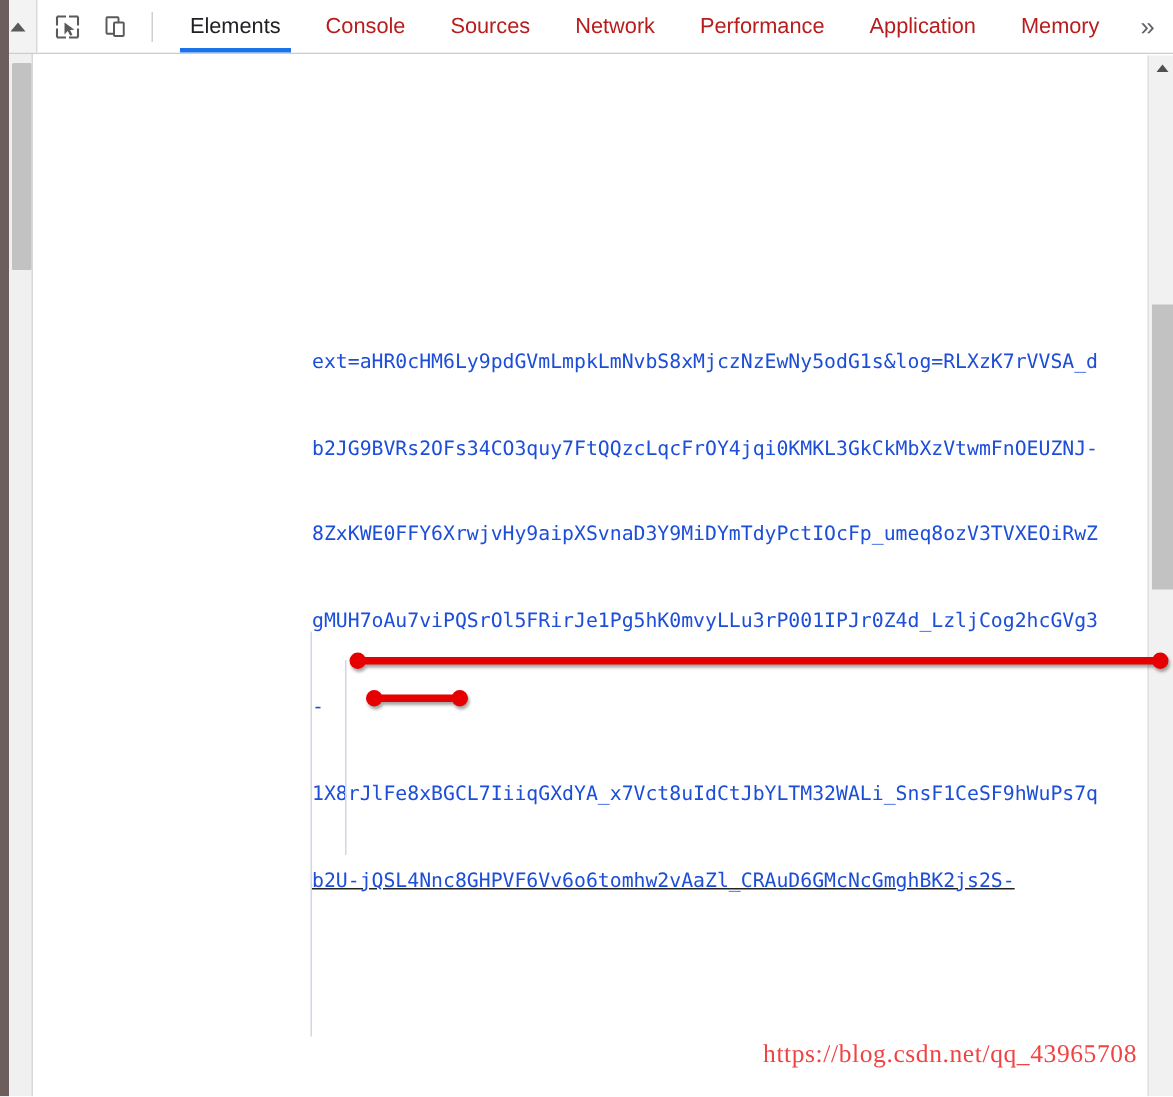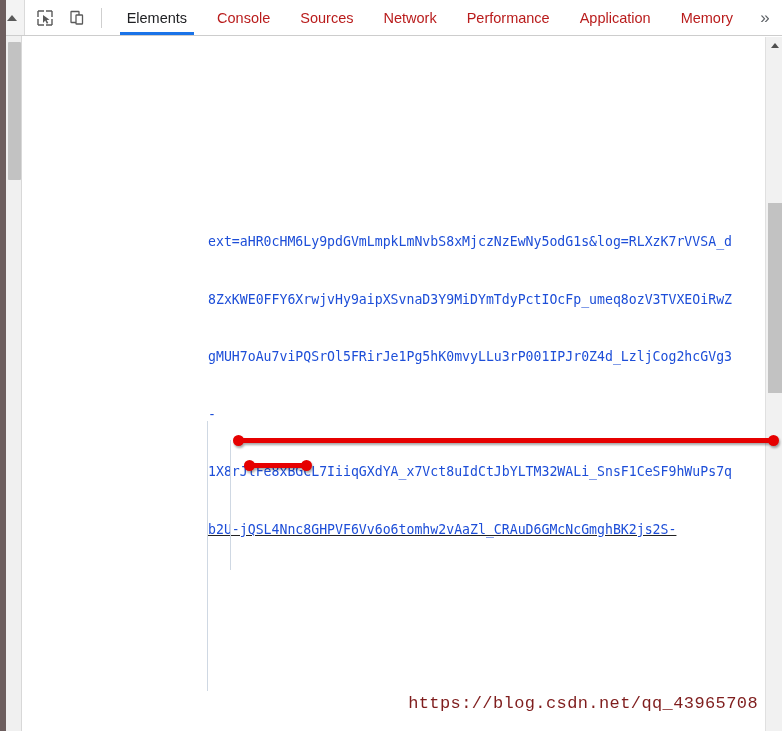--- a/index.html
+++ b/index.html
@@ -197,23 +197,23 @@
     border-radius: 50%;
     background: #e60000;
   }
   .annot::before { left: -4px; }
   .annot::after  { right: -4px; }
 
   
   .watermark {
     position: absolute;
     right: 24px; bottom: 18px;
-    font-family: Liberation Mono, monospace;
+    font-family: Liberation Serif, serif;
     font-size: 17px;
-    color: #7f1d1d;
+    color: #ef4444;
     letter-spacing: 0.4px;
     z-index: 15;
     pointer-events: none;
     white-space: nowrap;
   }
 </style>
 </head>
 <body>
 
 <div id="app">
@@ -276,20 +276,21 @@
 
   <div class="code-pane">
     <div class="code-inner">
 
       
       <div class="guide" style="left:184px; top:343px; height:270px;"></div>
       <div class="guide" style="left:207px; top:362px; height:130px;"></div>
 
       
       <div class="line" style="padding-left:185px;"><span class="s-val">ext=aHR0cHM6Ly9pdGVmLmpkLmNvbS8xMjczNzEwNy5odG1s&amp;log=RLXzK7rVVSA_d</span></div>
+      <div class="line" style="padding-left:185px;"><span class="s-val">b2JG9BVRs2OFs34CO3quy7FtQQzcLqcFrOY4jqi0KMKL3GkCkMbXzVtwmFnOEUZNJ-</span></div>
       <div class="line" style="padding-left:185px;"><span class="s-val">8ZxKWE0FFY6XrwjvHy9aipXSvnaD3Y9MiDYmTdyPctIOcFp_umeq8ozV3TVXEOiRwZ</span></div>
       <div class="line" style="padding-left:185px;"><span class="s-val">gMUH7oAu7viPQSrOl5FRirJe1Pg5hK0mvyLLu3rP001IPJr0Z4d_LzljCog2hcGVg3</span></div>
       <div class="line" style="padding-left:185px;"><span class="s-val">-</span></div>
       <div class="line" style="padding-left:185px;"><span class="s-val">1X8rJlFe8xBGCL7IiiqGXdYA_x7Vct8uIdCtJbYLTM32WALi_SnsF1CeSF9hWuPs7q</span></div>
       <div class="line" style="padding-left:185px;text-decoration:underline;"><span class="s-val">b2U-jQSL4Nnc8GHPVF6Vv6o6tomhw2vAaZl_CRAuD6GMcNcGmghBK2js2S-</span></div>
       
       
       
       
       

